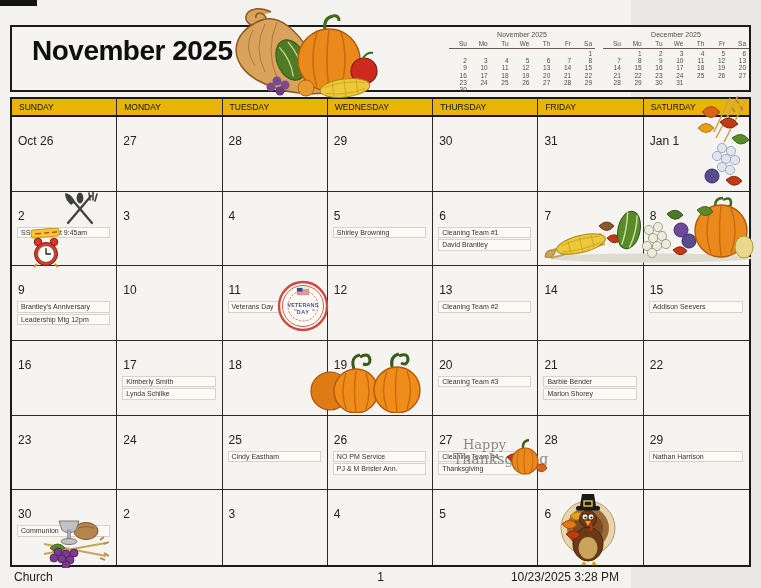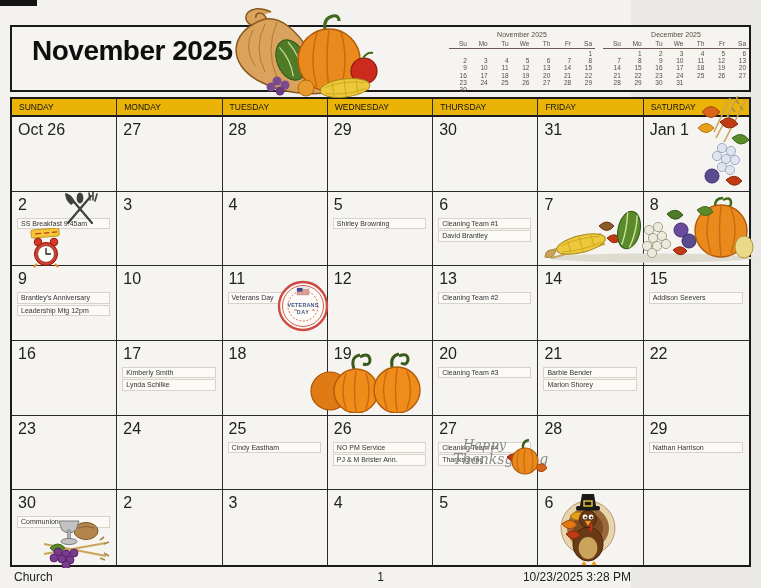--- a/index.html
+++ b/index.html
@@ -23,43 +23,43 @@
   
   #dow-row{position:absolute;left:10px;top:97px;width:737px;height:16px;border:2px solid #1a1a1a;display:grid;grid-template-columns:repeat(7,1fr);background:#eab308;}
   .dow{font-size:8.5px;color:#111;line-height:16px;padding-left:7px;border-right:1px solid #2a2a2a;overflow:hidden;}
   .dow:last-child{border-right:none;}
 
   
   #calendar-grid{position:absolute;left:10px;top:115px;width:737px;height:448px;border:2px solid #1a1a1a;display:grid;grid-template-columns:repeat(7,1fr);grid-template-rows:repeat(6,1fr);background:#f5f4f0;}
   .cell{border-right:1px solid #2a2a2a;border-bottom:1px solid #2a2a2a;overflow:hidden;box-sizing:border-box;}
   .cell:nth-child(7n){border-right:none;}
   .cell:nth-child(n+36){border-bottom:none;}
-  .date{font-size:16px;color:#222;padding:4px 0 3px 6px;}
+  .date{font-size:12px;color:#222;padding:17px 0 3px 6px;}
   .event{border:1px solid #d6d3c9;background:#fbfaf6;margin:1px 6px 0 5px;padding:0 2px 0 3px;font-size:7px;line-height:9.5px;height:9.5px;color:#333;white-space:nowrap;overflow:hidden;}
 
   
   .footer-text{position:absolute;top:570px;font-size:12px;color:#222;}
   #footer-left{left:14px;}
   #footer-center{left:0;width:761px;text-align:center;}
-  #footer-right{right:0;margin-left:16px;}
+  #footer-right{right:12px;margin-left:16px;}
 
   
   .deco{position:absolute;pointer-events:none;}
   #deco-cornucopia{left:213px;top:2px;}
   #deco-garland{left:686px;top:94px;}
   #deco-harvest{left:541px;top:196px;}
   #deco-utensils{left:62px;top:192px;}
   #deco-clock{left:27px;top:228px;}
   #deco-stamp{left:277px;top:279px;}
   #deco-pumpkins{left:304px;top:351px;}
   #deco-thanksgiving{left:453px;top:437px;width:110px;}
   #deco-communion{left:38px;top:516px;}
   #deco-turkey{left:554px;top:492px;}
 
-  .script-text{font-family:"DejaVu Serif",serif;font-style:italic;color:#8a8a8a;line-height:15px;}
+  .script-text{font-family:"DejaVu Serif",serif;color:#8a8a8a;line-height:15px;}
   .script-line1{font-size:13px;margin-left:10px;}
   .script-line2{font-size:14px;}
 </style>
 </head>
 <body>
 
 <div id="page">
 
   <div class="artifact"></div>
 

